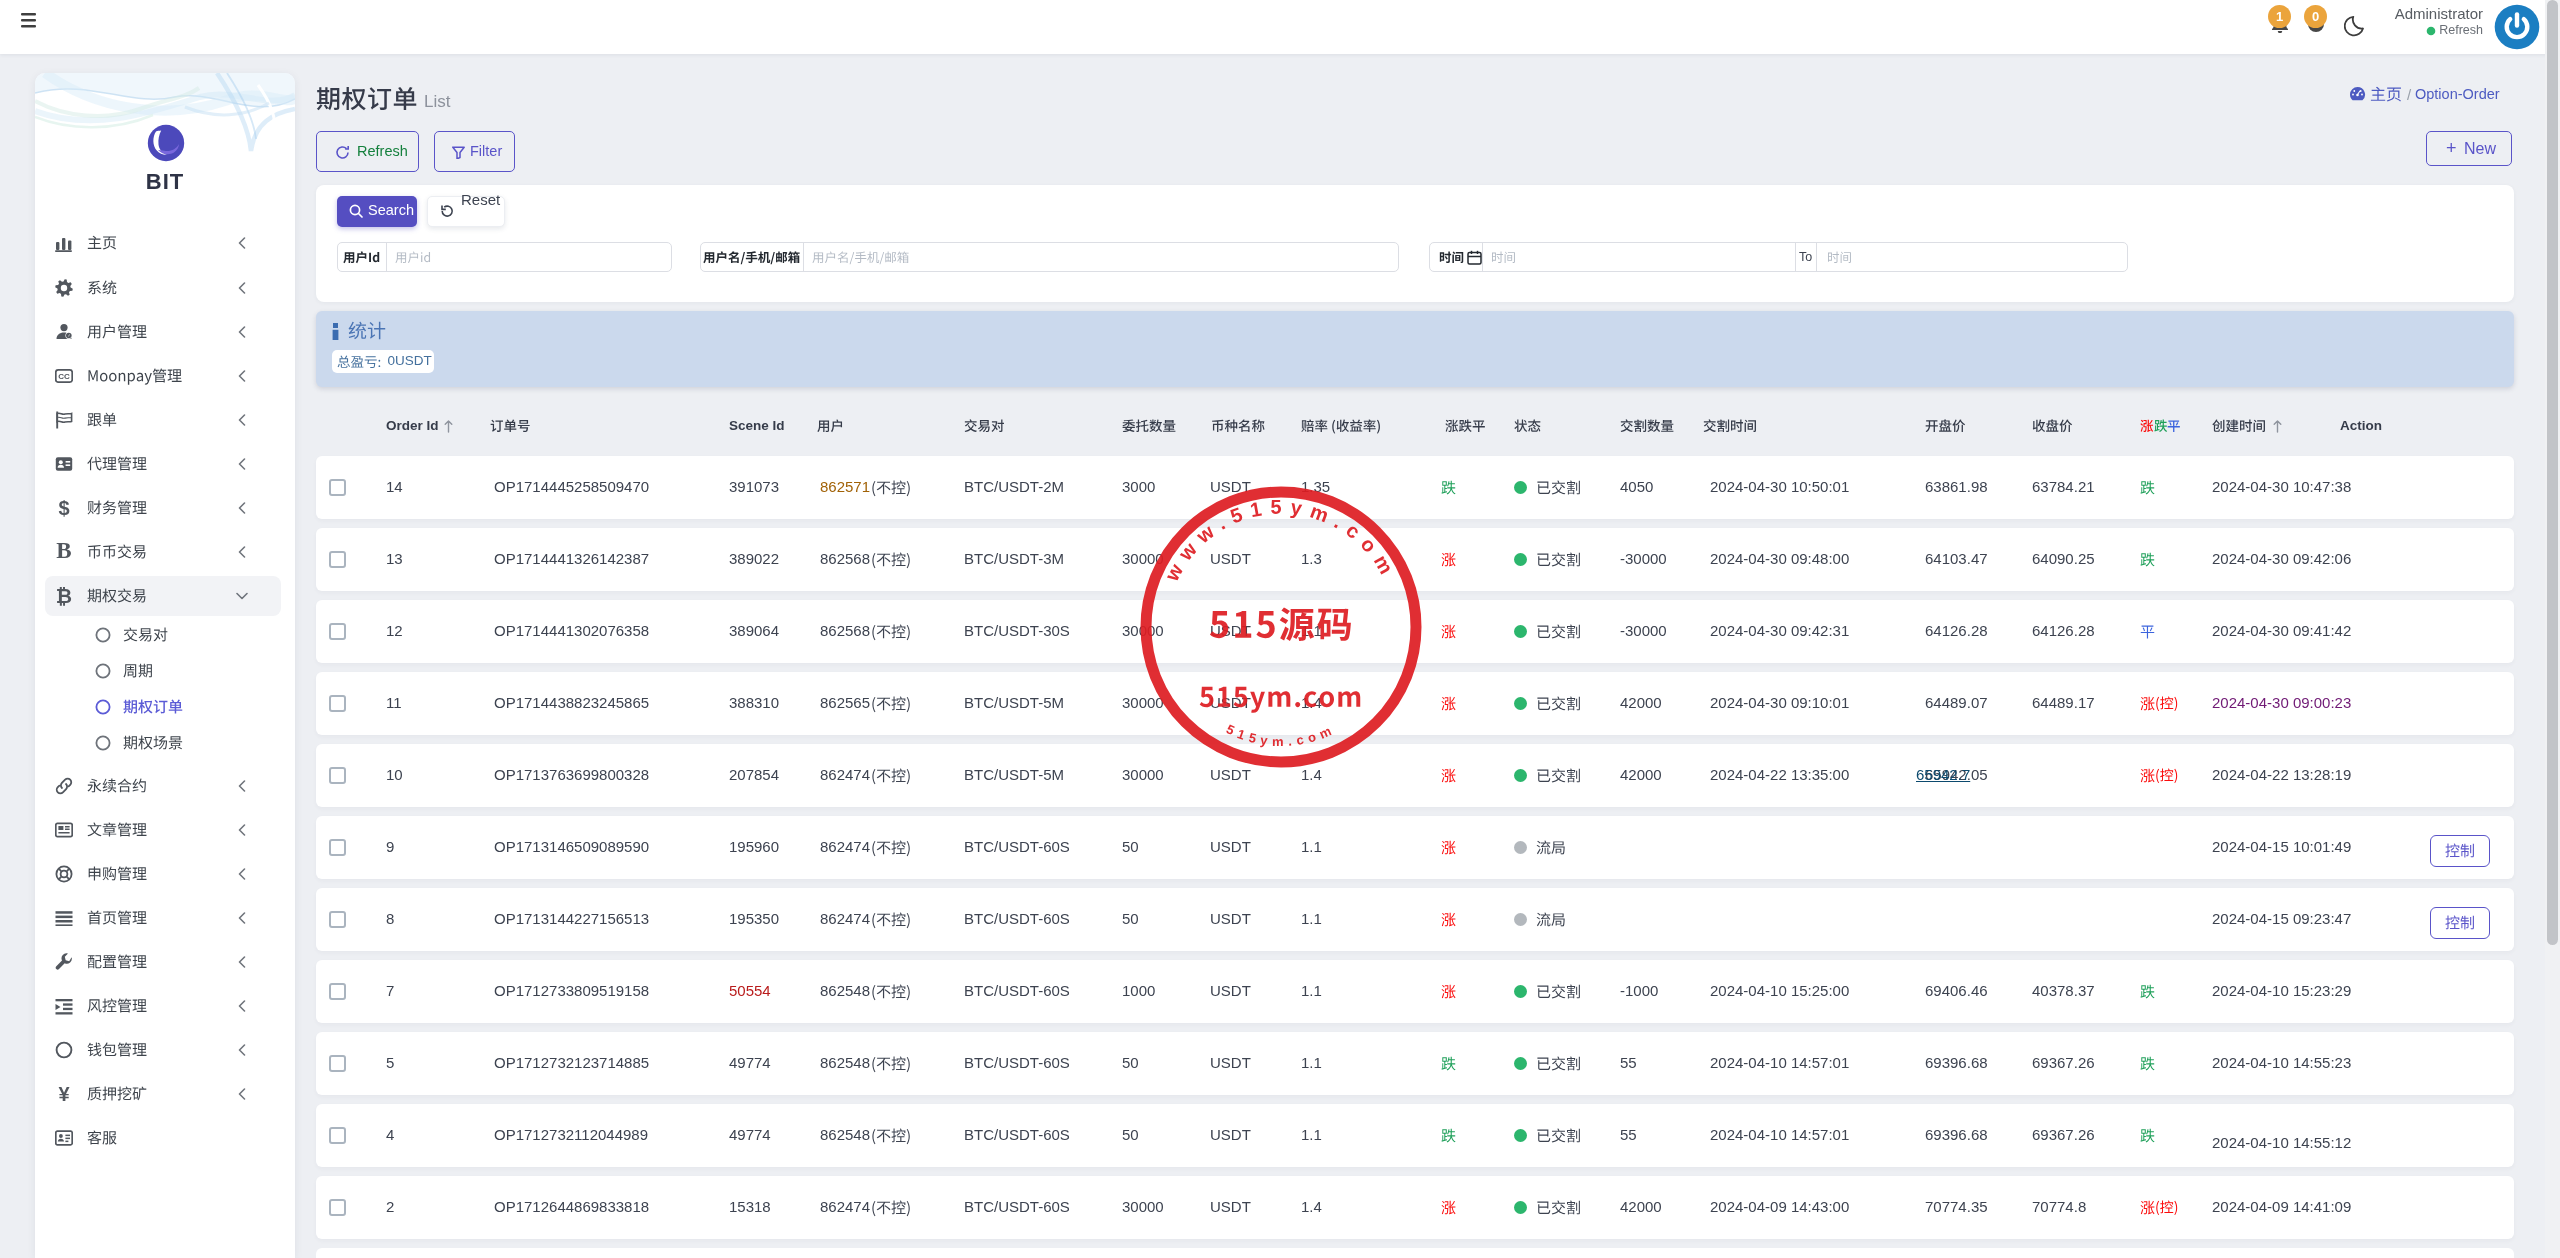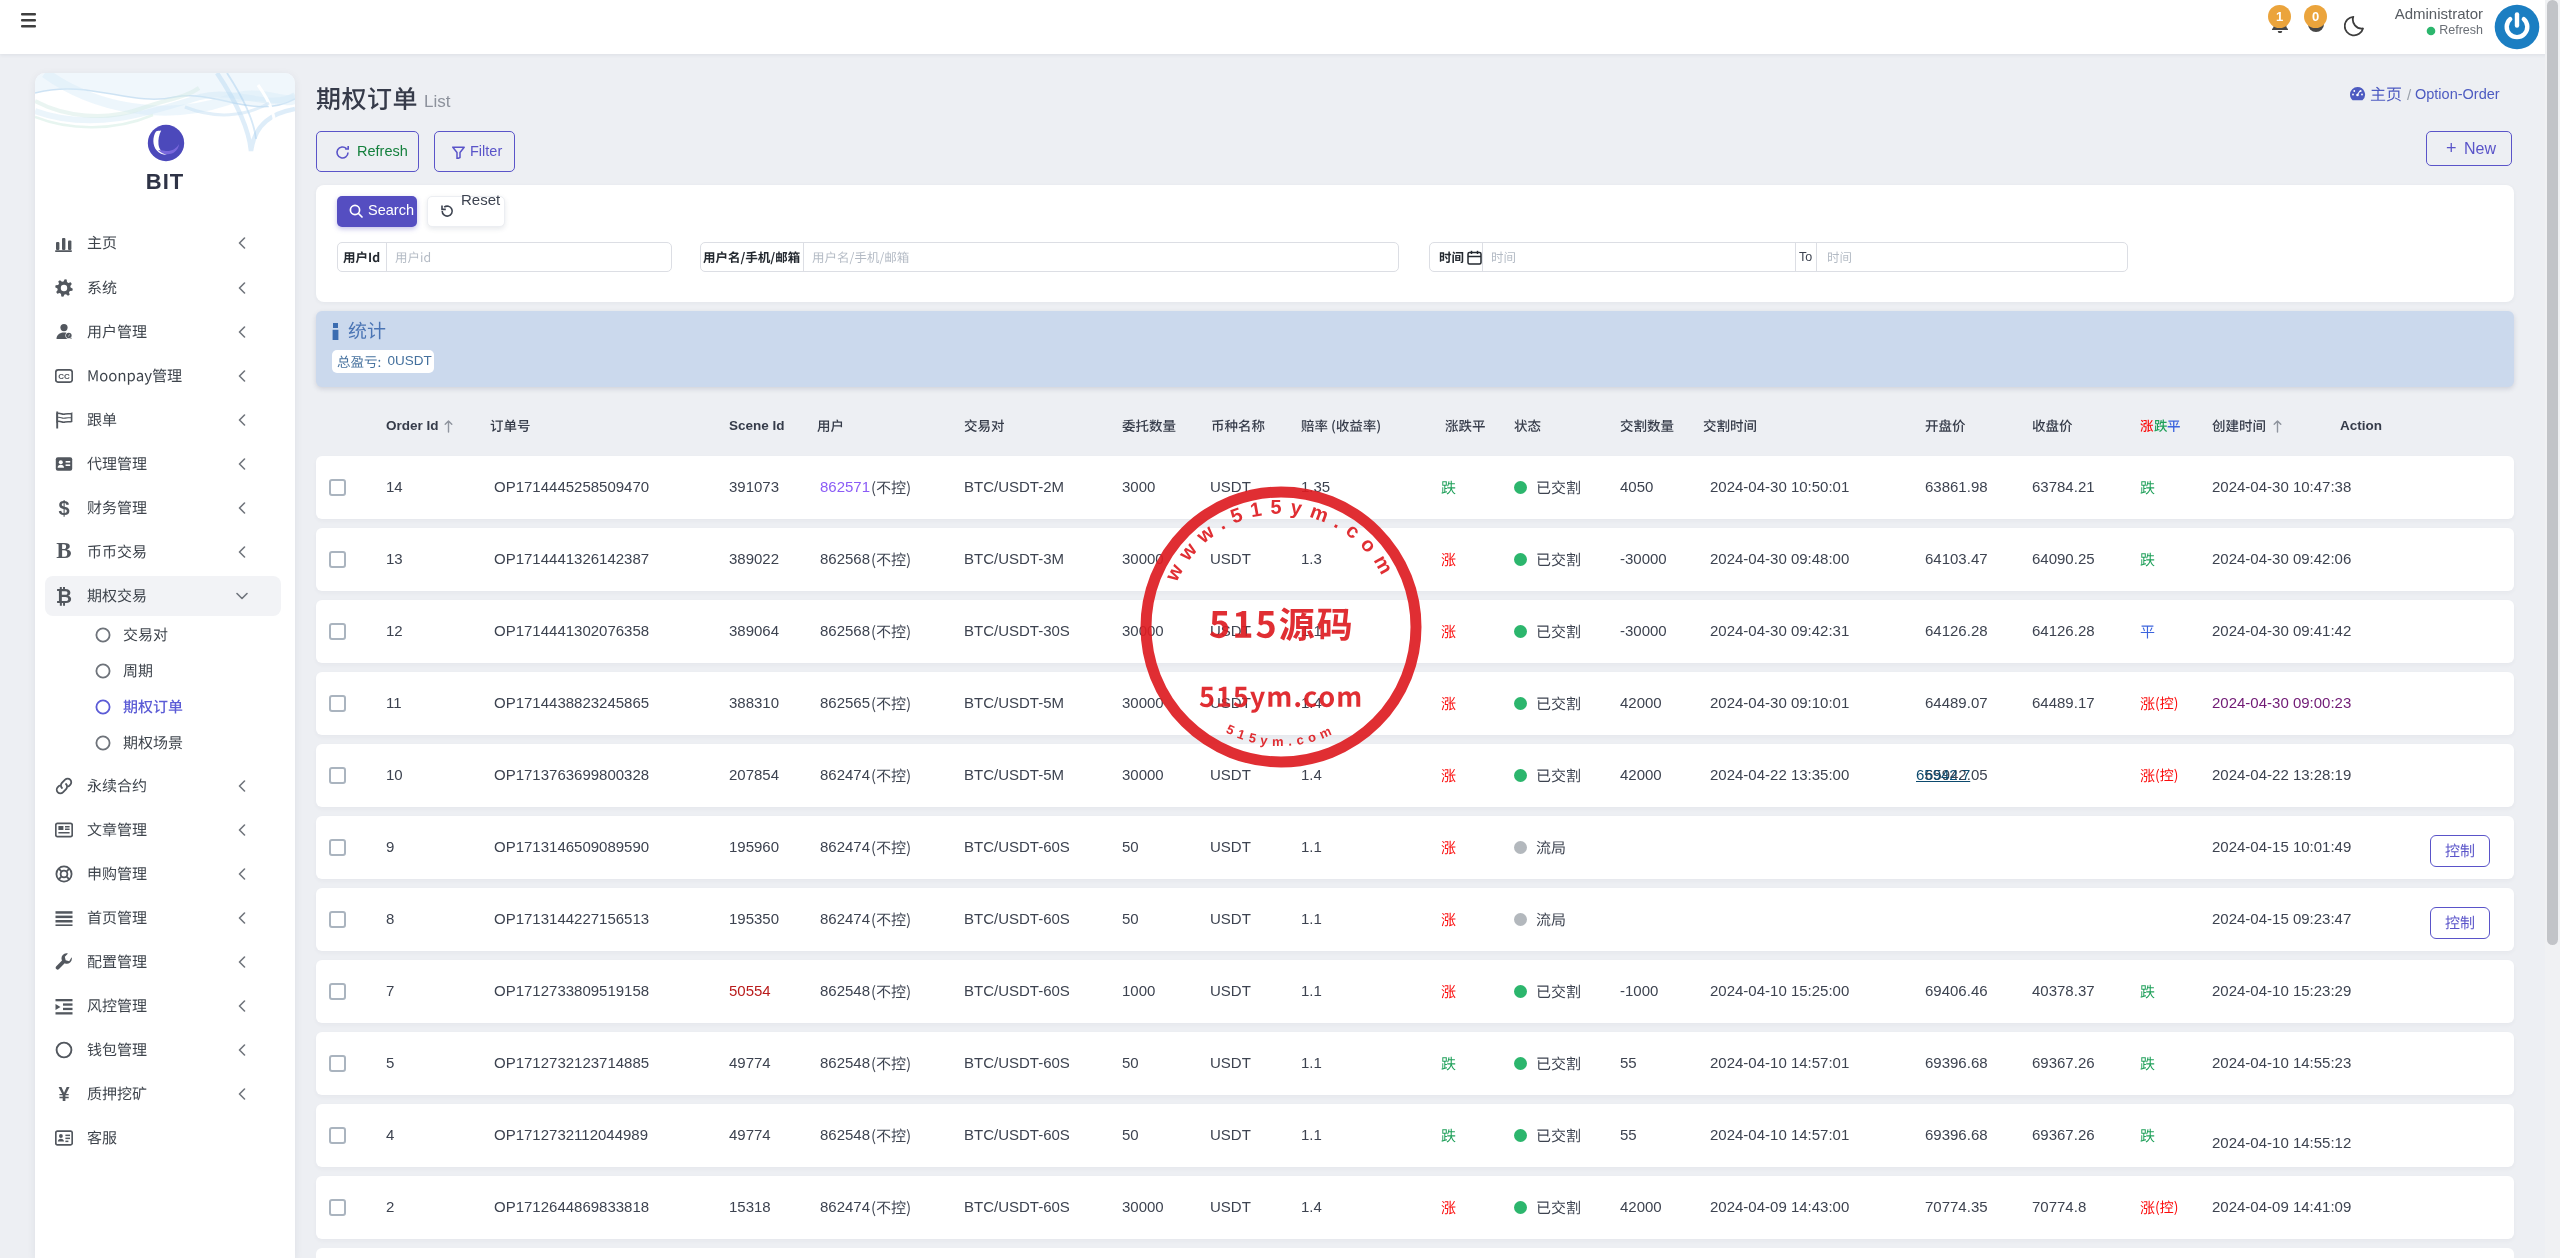--- a/index.html
+++ b/index.html
@@ -920,21 +920,21 @@
     </div>
     <svg style="position:absolute;left:2273px;top:419.5px;" width="9" height="13" viewBox="0 0 9 13">
       <path d="M4.5 1 L4.5 12 M4.5 1 L1.2 4.3 M4.5 1 L7.8 4.3" stroke="#8f949e" stroke-width="1.4" fill="none" stroke-linecap="round"></path>
     </svg>
     <div style="position:absolute;left:2340px;top:415.9px;font:700 13.5px Liberation Sans, sans-serif;color:#363c4a;line-height:20.2px;white-space:nowrap;">Action</div>
     <div style="position:absolute;left:316px;top:456px;width:2198px;height:63px;background:#fff;border-radius:6px;box-shadow:0 2px 4px rgba(40,50,80,.04)"></div>
     <div style="position:absolute;left:329px;top:479.0px;width:17px;height:17px;border:2px solid #aab4bf;border-radius:3px"></div>
     <div style="position:absolute;left:386px;top:476.2px;font:400 15px Liberation Sans, sans-serif;color:#3d4350;line-height:22.5px;white-space:nowrap;">14</div>
     <div style="position:absolute;left:494px;top:476.2px;font:400 15px Liberation Sans, sans-serif;color:#3d4350;line-height:22.5px;white-space:nowrap;">OP1714445258509470</div>
     <div style="position:absolute;left:729px;top:476.2px;font:400 15px Liberation Sans, sans-serif;color:#3d4350;line-height:22.5px;white-space:nowrap;">391073</div>
-    <div style="position:absolute;left:820px;top:476.2px;font:400 15px Liberation Sans, sans-serif;color:#8b5cf6;line-height:22.5px;white-space:nowrap;">862571</div>
+    <div style="position:absolute;left:820px;top:476.2px;font:400 15px Liberation Sans, sans-serif;color:#a16207;line-height:22.5px;white-space:nowrap;">862571</div>
     <div style="position:absolute;left:871.0px;top:479.7px;width:41px;height:17px;">
       <svg width="41" height="17" viewBox="0 0 41 17">
         <g transform="translate(0,13.2) scale(0.015000,-0.015000)" fill="#3d4350">
           <use href="#q114" x="0"></use>
           <use href="#q115" x="338"></use>
           <use href="#q44" x="1338"></use>
           <use href="#q116" x="2338"></use>
         </g>
       </svg>
     </div>

